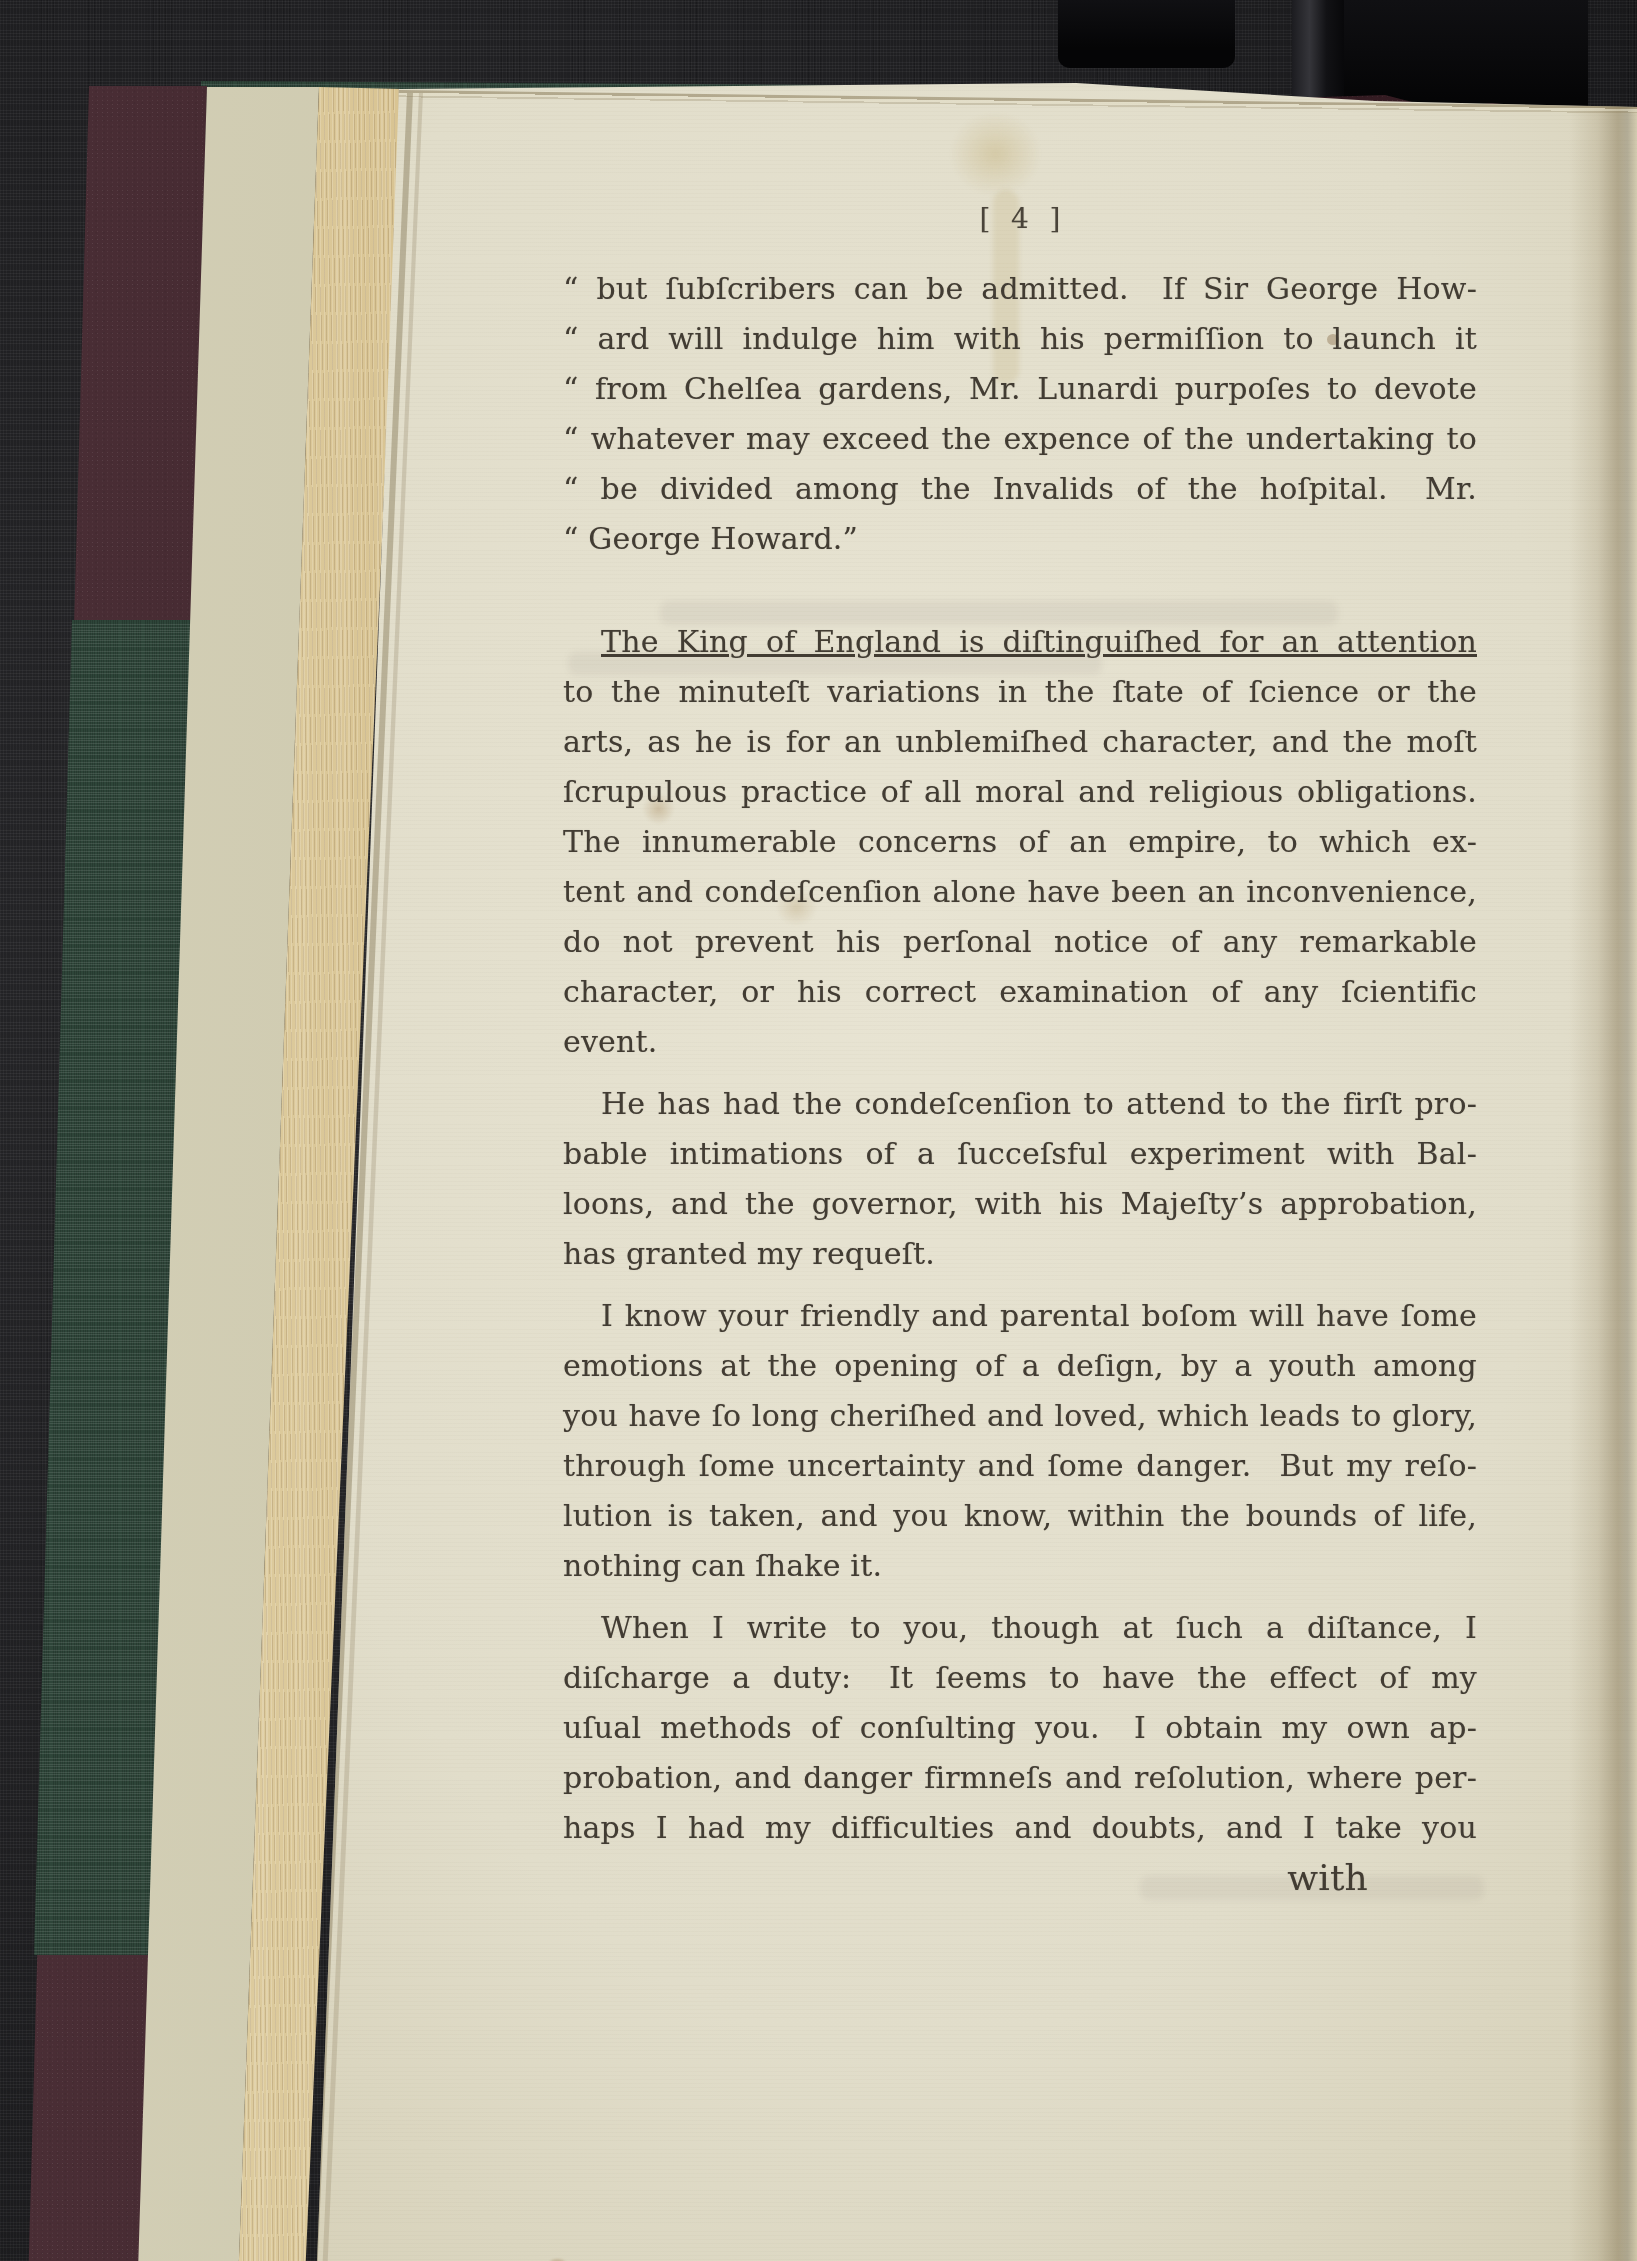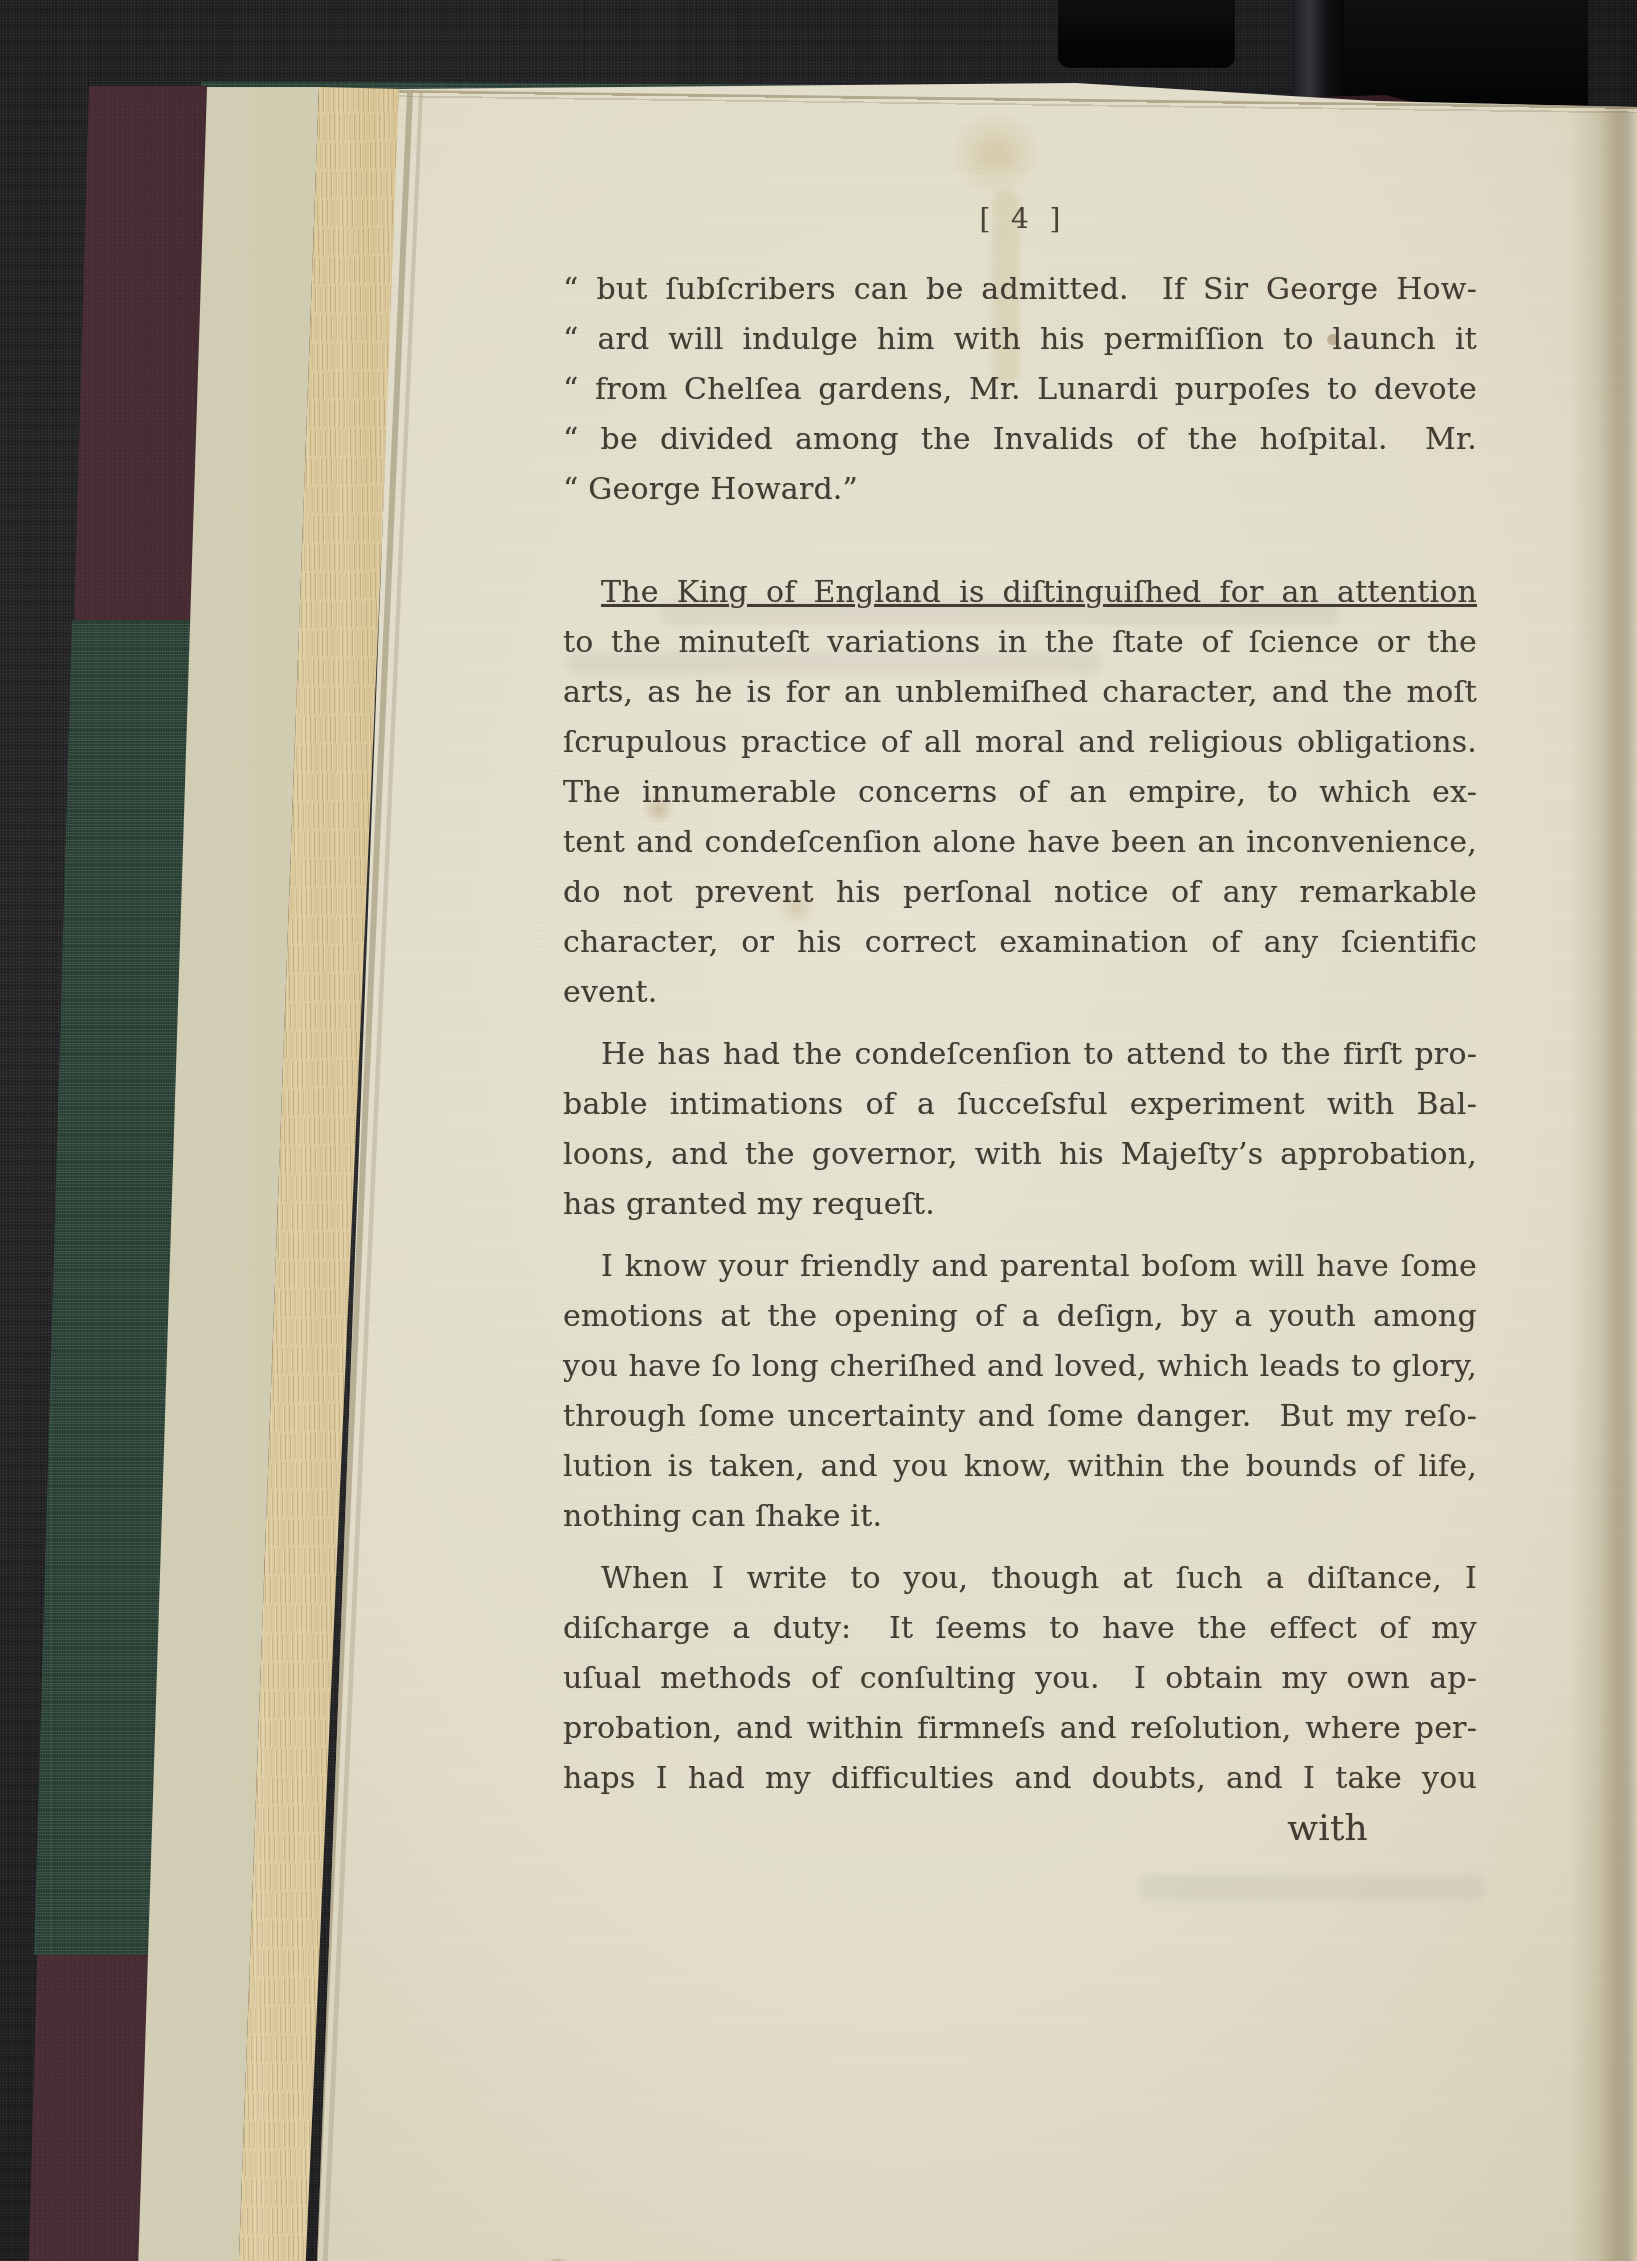--- a/index.html
+++ b/index.html
@@ -167,20 +167,21 @@
   <div class="abs ghost g1"></div>
   <div class="abs ghost g2"></div>
   <div class="abs ghost g3"></div>
 
   <div class="abs textblock">
     <div class="pagenum">[ 4 ]</div>
 
     <div class="line">“ but ſubſcribers can be admitted.  If Sir George How-</div>
     <div class="line">“ ard will indulge him with his permiſſion to launch it</div>
     <div class="line">“ from Chelſea gardens, Mr. Lunardi purpoſes to devote</div>
+    <div class="line">“ whatever may exceed the expence of the undertaking to</div>
     <div class="line">“ be divided among the Invalids of the hoſpital.  Mr.</div>
     <div class="line end">“ George Howard.”</div>
 
     <div class="line ind gap">The King of England is diſtinguiſhed for an attention</div>
     <div class="line">to the minuteſt variations in the ſtate of ſcience or the</div>
     <div class="line">arts, as he is for an unblemiſhed character, and the moſt</div>
     <div class="line">ſcrupulous practice of all moral and religious obligations.</div>
     <div class="line">The innumerable concerns of an empire, to which ex-</div>
     <div class="line">tent and condeſcenſion alone have been an inconvenience,</div>
     <div class="line">do not prevent his perſonal notice of any remarkable</div>
@@ -195,19 +196,19 @@
     <div class="line ind">I know your friendly and parental boſom will have ſome</div>
     <div class="line">emotions at the opening of a deſign, by a youth among</div>
     <div class="line">you have ſo long cheriſhed and loved, which leads to glory,</div>
     <div class="line">through ſome uncertainty and ſome danger.  But my reſo-</div>
     <div class="line">lution is taken, and you know, within the bounds of life,</div>
     <div class="line end">nothing can ſhake it.</div>
 
     <div class="line ind">When I write to you, though at ſuch a diſtance, I</div>
     <div class="line">diſcharge a duty:  It ſeems to have the effect of my</div>
     <div class="line">uſual methods of conſulting you.  I obtain my own ap-</div>
-    <div class="line">probation, and within firmneſs and reſolution, where per-</div>
+    <div class="line">probation, and danger firmneſs and reſolution, where per-</div>
     <div class="line">haps I had my difficulties and doubts, and I take you</div>
 
     <div class="catch">with</div>
   </div>
 </div>
 
 
 </body></html>

